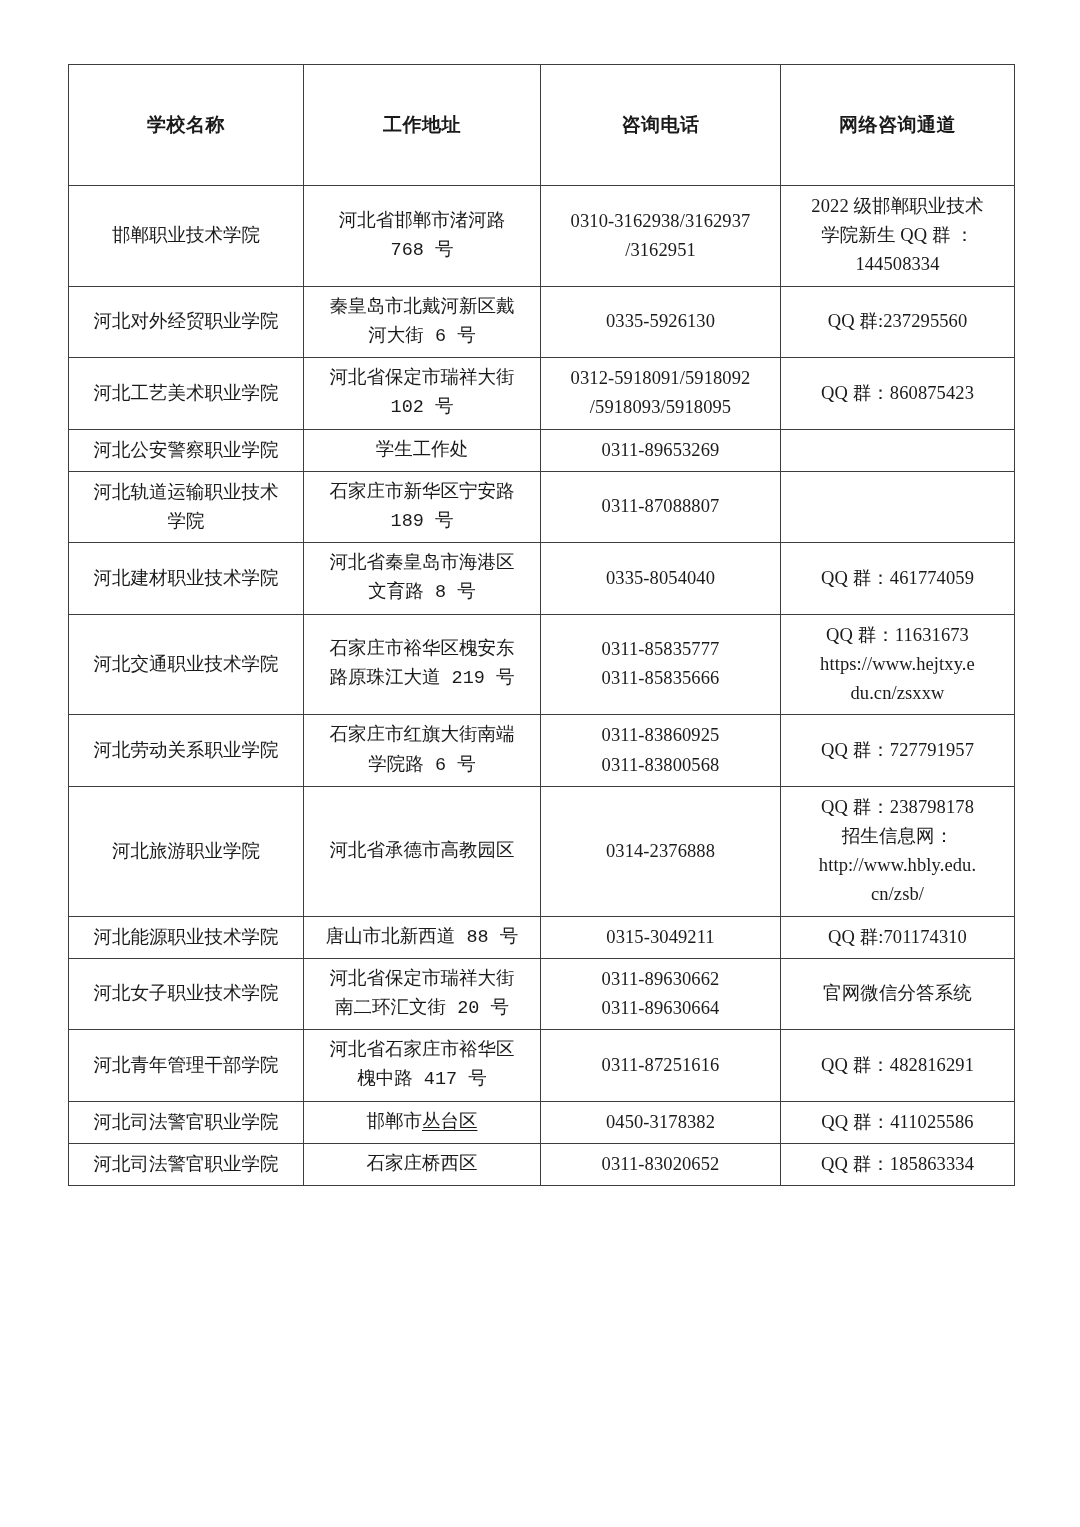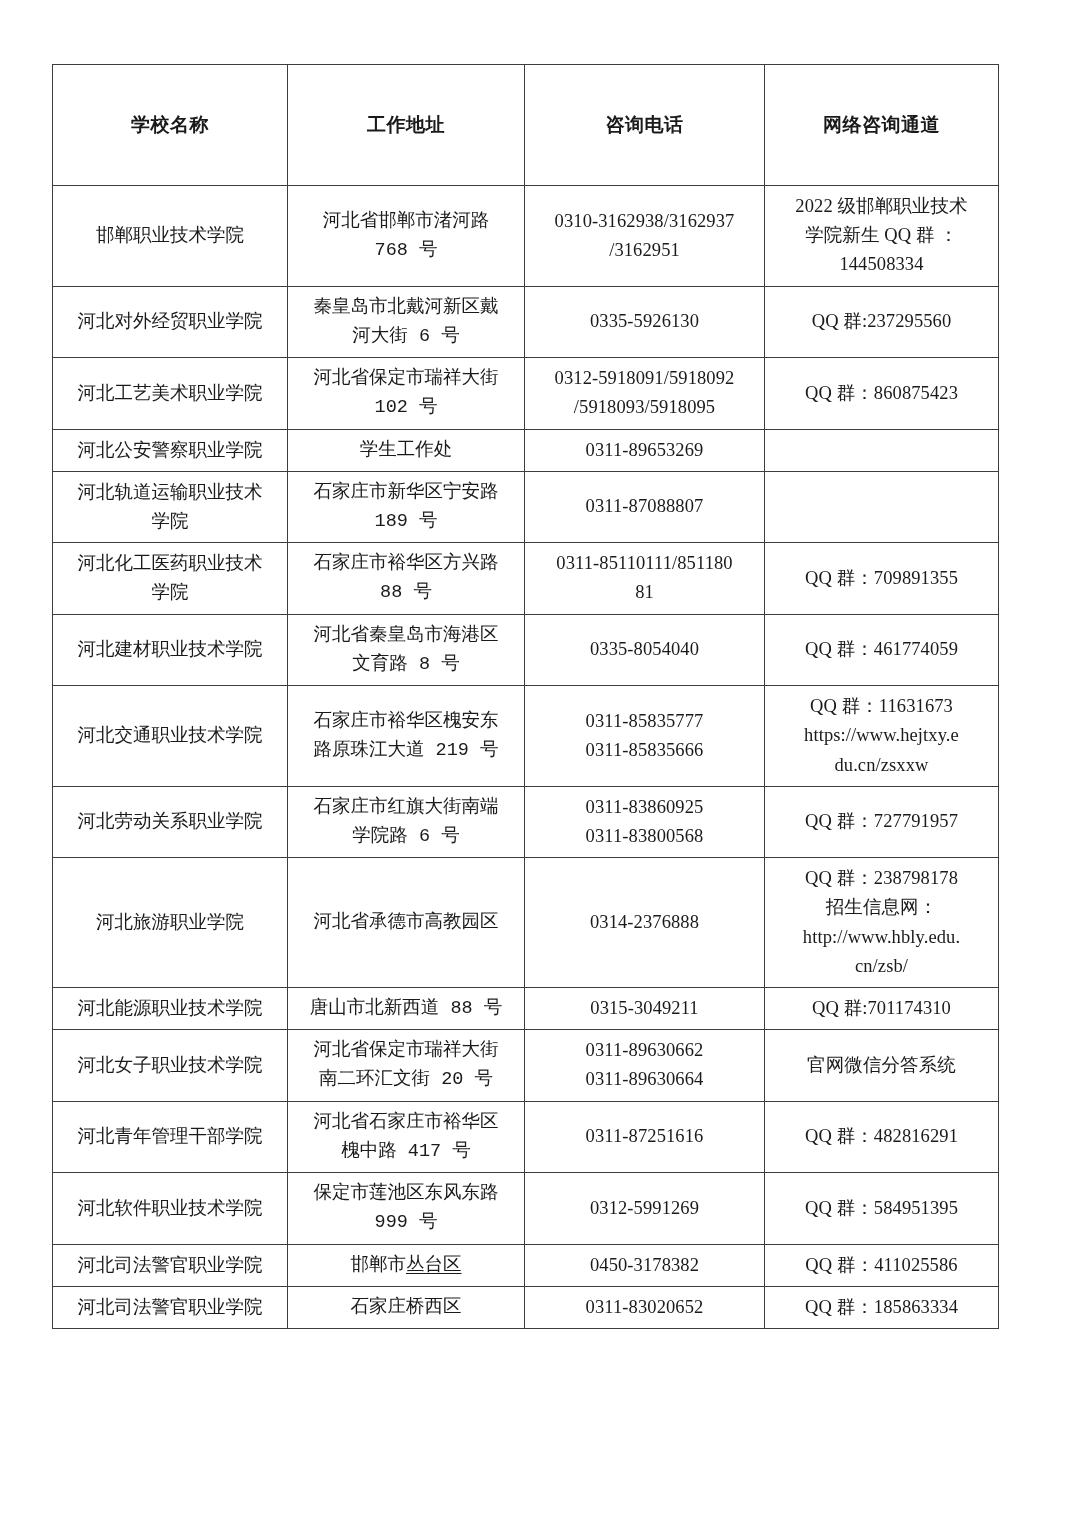--- a/index.html
+++ b/index.html
@@ -15,21 +15,21 @@
     overflow: hidden;
   }
   .page {
     position: relative;
     width: 1080px;
     height: 1527px;
     background: #ffffff;
   }
   .table-wrap {
     position: absolute;
-    left: 52px;
+    left: 68px;
     top: 64px;
     width: 946px;
   }
   table.contact-table {
     width: 946px;
     border-collapse: collapse;
     table-layout: fixed;
   }
   table.contact-table col.c-school { width: 235px; }
   table.contact-table col.c-address { width: 237px; }
@@ -165,37 +165,20 @@
             </td>
             <td class="col-phone">
               <span class="cell-line">0311-87088807</span>
             </td>
             <td class="col-online">
               <span class="empty-cell">&nbsp;</span>
             </td>
           </tr>
           <tr>
             <td class="col-school">
-              <span class="cell-line">河北化工医药职业技术</span>
-              <span class="cell-line">学院</span>
-            </td>
-            <td class="col-address">
-              <span class="cell-line">石家庄市裕华区方兴路</span>
-              <span class="cell-line">88 号</span>
-            </td>
-            <td class="col-phone">
-              <span class="cell-line">0311-85110111/851180</span>
-              <span class="cell-line">81</span>
-            </td>
-            <td class="col-online">
-              <span class="cell-line">QQ 群：709891355</span>
-            </td>
-          </tr>
-          <tr>
-            <td class="col-school">
               <span class="cell-line">河北建材职业技术学院</span>
             </td>
             <td class="col-address">
               <span class="cell-line">河北省秦皇岛市海港区</span>
               <span class="cell-line">文育路 8 号</span>
             </td>
             <td class="col-phone">
               <span class="cell-line">0335-8054040</span>
             </td>
             <td class="col-online">
@@ -289,35 +272,20 @@
             </td>
             <td class="col-address">
               <span class="cell-line">河北省石家庄市裕华区</span>
               <span class="cell-line">槐中路 417 号</span>
             </td>
             <td class="col-phone">
               <span class="cell-line">0311-87251616</span>
             </td>
             <td class="col-online">
               <span class="cell-line">QQ 群：482816291</span>
-            </td>
-          </tr>
-          <tr>
-            <td class="col-school">
-              <span class="cell-line">河北软件职业技术学院</span>
-            </td>
-            <td class="col-address">
-              <span class="cell-line">保定市莲池区东风东路</span>
-              <span class="cell-line">999 号</span>
-            </td>
-            <td class="col-phone">
-              <span class="cell-line">0312-5991269</span>
-            </td>
-            <td class="col-online">
-              <span class="cell-line">QQ 群：584951395</span>
             </td>
           </tr>
           <tr>
             <td class="col-school">
               <span class="cell-line">河北司法警官职业学院</span>
             </td>
             <td class="col-address">
               <span class="cell-line">邯郸市<span class="cell-line u" style="display: inline;">丛台区</span></span>
             </td>
             <td class="col-phone">

